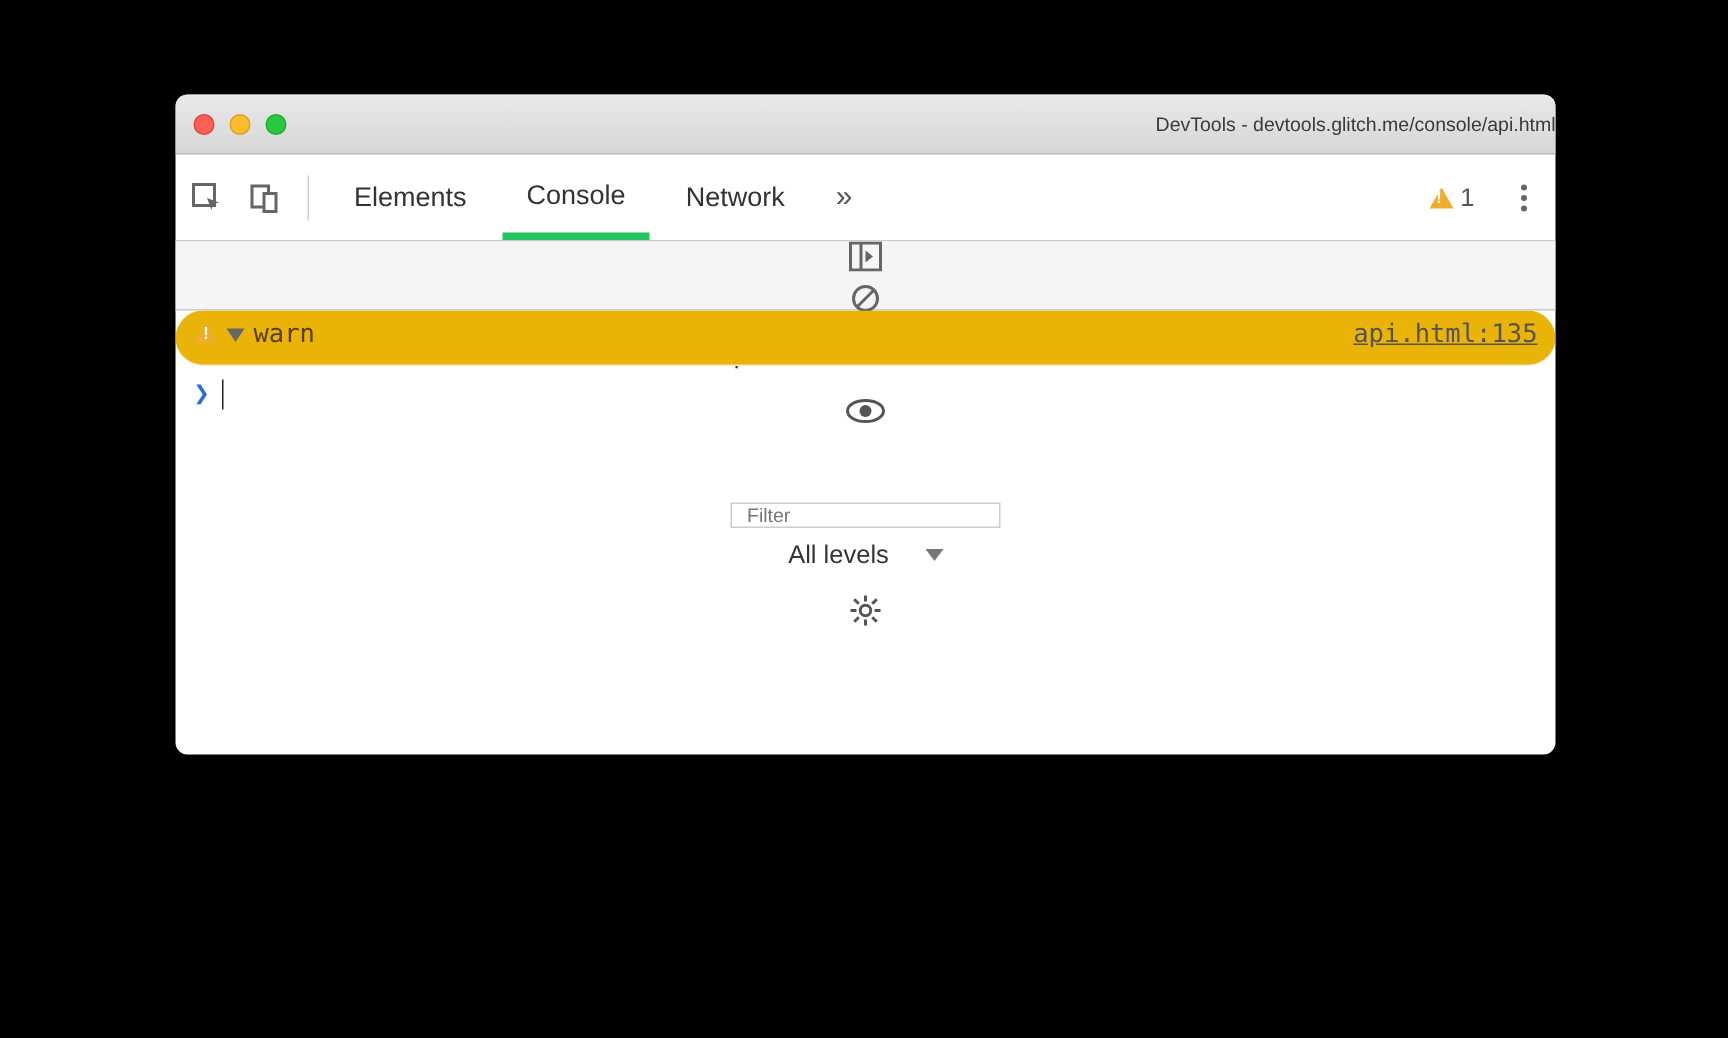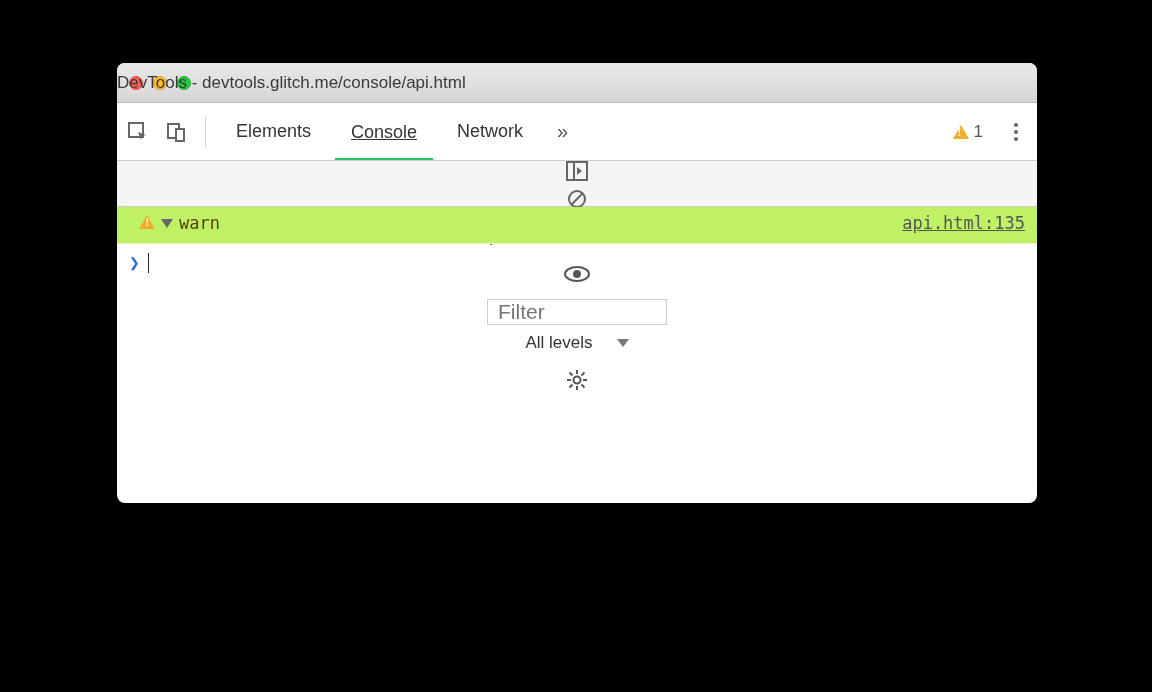--- a/index.html
+++ b/index.html
@@ -33,22 +33,22 @@
     position: relative;
   }
   .traffic-lights { display: flex; gap: 10px; }
   .tl { width: 14px; height: 14px; border-radius: 50%; }
   .tl.red { background: #ff5f57; border: 1px solid #e24640; }
   .tl.yellow { background: #ffbd2e; border: 1px solid #dfa023; }
   .tl.green { background: #28c840; border: 1px solid #1dad2c; }
   .title {
     position: absolute;
     left: 0; right: 0;
-    text-align: left;
-    font-size: 17px;
+    text-align: right;
+    font-size: 13px;
     color: #3a3a3a;
     pointer-events: none;
   }
 
   .tabbar {
     height: 58px;
     border-bottom: 1px solid #ccc;
     display: flex;
     align-items: center;
     padding: 0 6px;
@@ -56,21 +56,21 @@
     font-size: 18px;
     color: #333;
   }
   .tabbar .icon-btn {
     width: 30px; height: 30px;
     display: flex; align-items: center; justify-content: center;
     color: #555;
   }
   .tabbar .sep { width: 1px; height: 30px; background: #d0d0d0; margin: 0 6px; }
   .tab { padding: 0 16px; height: 100%; display: flex; align-items: center; cursor: default; }
-  .tab.active { color: #333; border-bottom: 2px solid #22c55e; font-weight: 400; padding-top:3px;text-decoration:underline;}
+  .tab.active { color: #333; border-bottom: 5px solid #22c55e; font-weight: 400; padding-top:3px;}
   .more-tabs { color: #555; padding: 0 10px; font-size: 20px;}
   .spacer { flex: 1; }
   .warn-badge {
     display: flex; align-items: center; gap: 5px;
     color: #555; font-size: 17px;
     padding-right: 10px;
   }
   .warn-tri {
     width: 0; height: 0;
     border-left: 8px solid transparent;
@@ -117,38 +117,40 @@
     width:0; height:0;
     border-left:6px solid transparent;
     border-right:6px solid transparent;
     border-top:8px solid #777;
   }
   .filter-input {
     border: 1px solid #ccc;
     background: #fff;
     height: 30px;
     padding: 0 10px;
-    font-size: 21px;
+    font-size: 13px;
     color: #999;
     width: 180px;
+    margin-top: 36px;
   }
   .levels {
     display:flex; align-items:center; gap:24px; padding:0 8px;
   }
   .gear { color:#666; }
 
   .console-body {
     flex:1; overflow:auto;
     font-family: Menlo, Consolas, monospace;
     font-size: 17px;
   }
   .log-row.warn {
-    background: #bef264;
+    background: #eab308;
     border-bottom: 1px solid #f2eacb;
-    padding: 6px 12px 10px 22px;
+    padding: 6px 12px 10px 12px;
+    border-radius: 29px;
   }
   .log-head {
     display:flex; align-items:flex-start; gap:6px;
   }
   .log-head .warn-icon { margin-top:2px; }
   .disclosure {
     width:0; height:0;
     border-left:6px solid transparent;
     border-right:6px solid transparent;
     border-top:9px solid #666;

